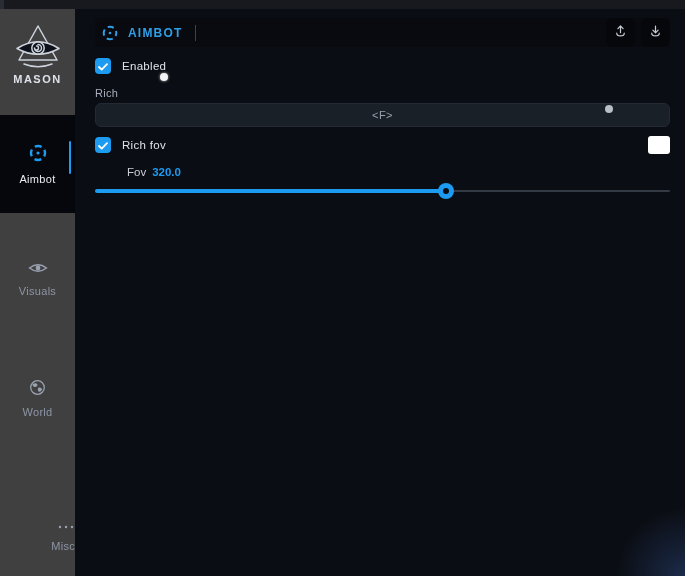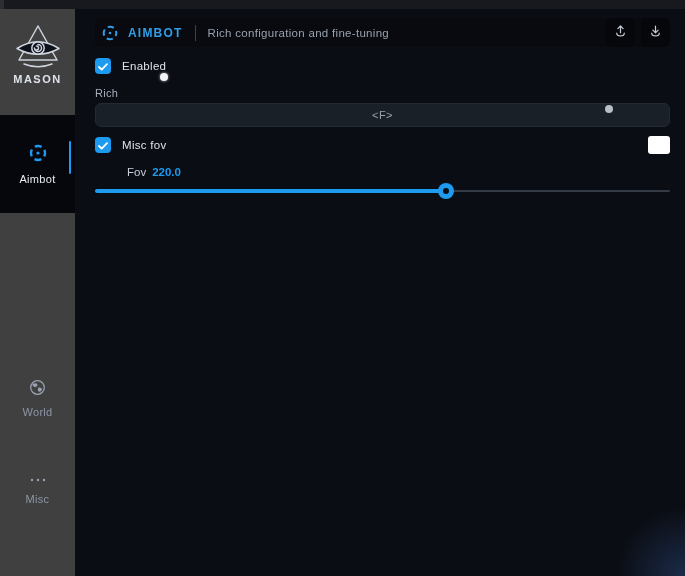--- a/index.html
+++ b/index.html
@@ -95,33 +95,42 @@
     <span>
       <svg width="20" height="20" viewBox="0 0 20 20" fill="none">
         <circle cx="10" cy="10" r="7" stroke="#1d9bf0" stroke-width="2.4" stroke-dasharray="7 4" stroke-dashoffset="3.5"></circle>
         <circle cx="10" cy="10" r="1.6" fill="#1d9bf0"></circle>
       </svg>
     </span>
     <span class="nav-label">Aimbot</span>
     <span class="sel-bar"></span>
   </div>
 
+  <div class="nav-item" style="top:246px; height:48px;">
+    <span>
+      <svg width="20" height="14" viewBox="0 0 20 14" fill="none" stroke="#9aa2b1" stroke-width="1.4">
+        <path d="M1.5 7 Q10 0.5 18.5 7 Q10 13.5 1.5 7 Z"></path>
+        <circle cx="10" cy="7" r="2.4" fill="#9aa2b1" stroke="none"></circle>
+      </svg>
+    </span>
+    <span class="nav-label">Visuals</span>
+  </div>
 
   <div class="nav-item" style="top:365px; height:48px;">
     <span>
       <svg width="17" height="17" viewBox="0 0 20 20" fill="none" stroke="#9aa2b1" stroke-width="1.5">
         <circle cx="10" cy="10" r="8"></circle>
         <path d="M4 6.5 Q7 4 9.5 5.5 Q11 7 8.5 9 Q5.5 10 4.5 8 Z" fill="#9aa2b1" stroke="none"></path>
         <path d="M11 10 Q14.5 9.5 15.5 12 Q14 15.5 11.5 15 Q9.5 13 11 10 Z" fill="#9aa2b1" stroke="none"></path>
       </svg>
     </span>
     <span class="nav-label">World</span>
   </div>
 
-  <div class="nav-item" style="top:454px; height:48px;">
+  <div class="nav-item" style="top:501px; height:48px;align-items:flex-end;">
     <span>
       <svg width="18" height="6" viewBox="0 0 18 6" fill="#9aa2b1">
         <circle cx="3" cy="3" r="1.2"></circle>
           <circle cx="9" cy="3" r="1.2"></circle>
           <circle cx="15" cy="3" r="1.2"></circle>
       </svg>
     </span>
     <span class="nav-label">Misc</span>
   </div>
 </div>
@@ -130,21 +139,20 @@
 
   <div class="header">
     <span style="margin-left:6px; display:flex;">
       <svg width="18" height="18" viewBox="0 0 20 20" fill="none">
         <circle cx="10" cy="10" r="7" stroke="#2f9fe8" stroke-width="2.2" stroke-dasharray="7 4" stroke-dashoffset="3.5"></circle>
         <circle cx="10" cy="10" r="1.5" fill="#2f9fe8"></circle>
       </svg>
     </span>
     <span class="header-title">AIMBOT</span>
     <span class="header-divider"></span>
-    <span class="header-subtitle">Rich configuration and fine-tuning</span>
     <span class="header-spacer"></span>
     <span class="icon-btn">
       <span>
         <svg width="15" height="15" viewBox="0 0 20 20" fill="none" stroke="#c6ccd5" stroke-width="1.6" stroke-linecap="round" stroke-linejoin="round">
           <path d="M10 13 V4.5"></path>
             <path d="M6.5 7.5 L10 4 L13.5 7.5"></path>
             <path d="M5 13.5 a5 3.6 0 0 0 10 0"></path>
         </svg>
       </span>
     </span>
@@ -176,27 +184,27 @@
   </div>
 
   <div class="row-check" style="top:128px;">
     <span class="checkbox">
       <span>
         <svg width="10" height="8" viewBox="0 0 10 8" fill="none" stroke="#ffffff" stroke-width="1.8" stroke-linecap="round" stroke-linejoin="round">
             <path d="M1 4 L3.7 6.6 L9 1.2"></path>
           </svg>
       </span>
     </span>
-    <span class="check-label">Misc fov</span>
+    <span class="check-label">Rich fov</span>
   </div>
   <span class="swatch" style="background: rgb(255, 255, 255);"></span>
 
   <div class="fov-label-row">
     <span class="fov-name">Fov</span>
-    <span class="fov-value">220.0</span>
+    <span class="fov-value">320.0</span>
   </div>
 
   <div class="slider">
     <div class="slider-track"></div>
     <div class="slider-fill" style="width: 61%;"></div>
     <div class="slider-thumb" style="left: 61%;"></div>
   </div>
 
   <div class="corner-glow"></div>
 </div>

